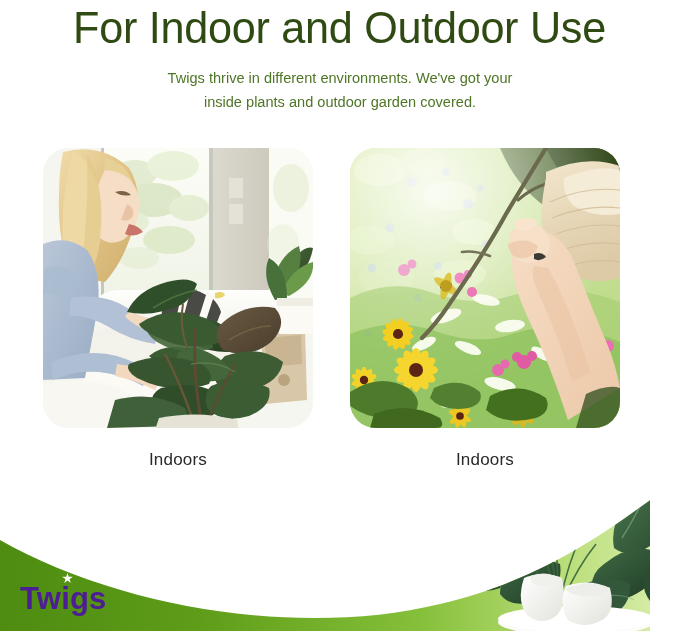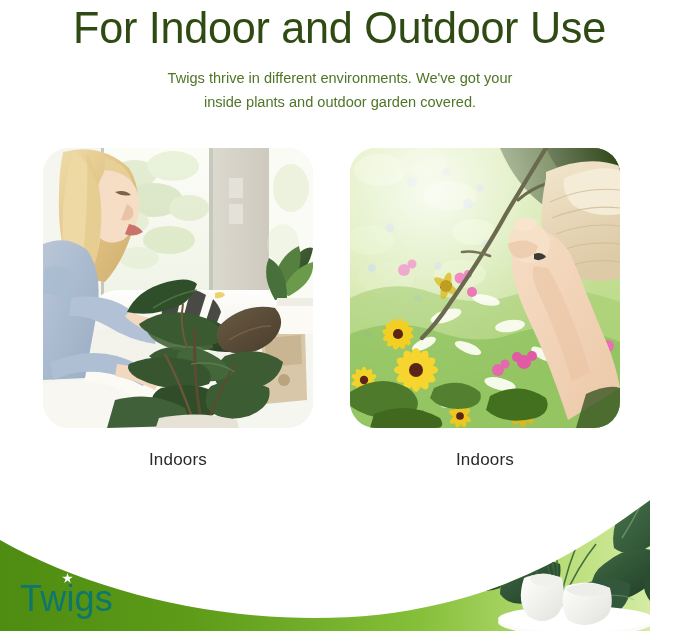--- a/index.html
+++ b/index.html
@@ -89,25 +89,25 @@
     width: 679px;
     height: 153px;
     overflow: hidden;
   }
   .banner svg { display: block; width: 679px; height: 153px; }
 
   .brand {
     position: absolute;
     left: 20px;
     top: 582px;
-    font-size: 36px;
+    font-size: 31px;
     line-height: 34px;
-    color: #0f766e;
+    color: #4c1d95;
     letter-spacing: 0.2px;
-    font-weight: 400;
+    font-weight: 700;
   }
   .brand .star {
     position: absolute;
     left: 42px;
     top: -9px;
     width: 11px;
     height: 11px;
   }
 </style>
 </head>

